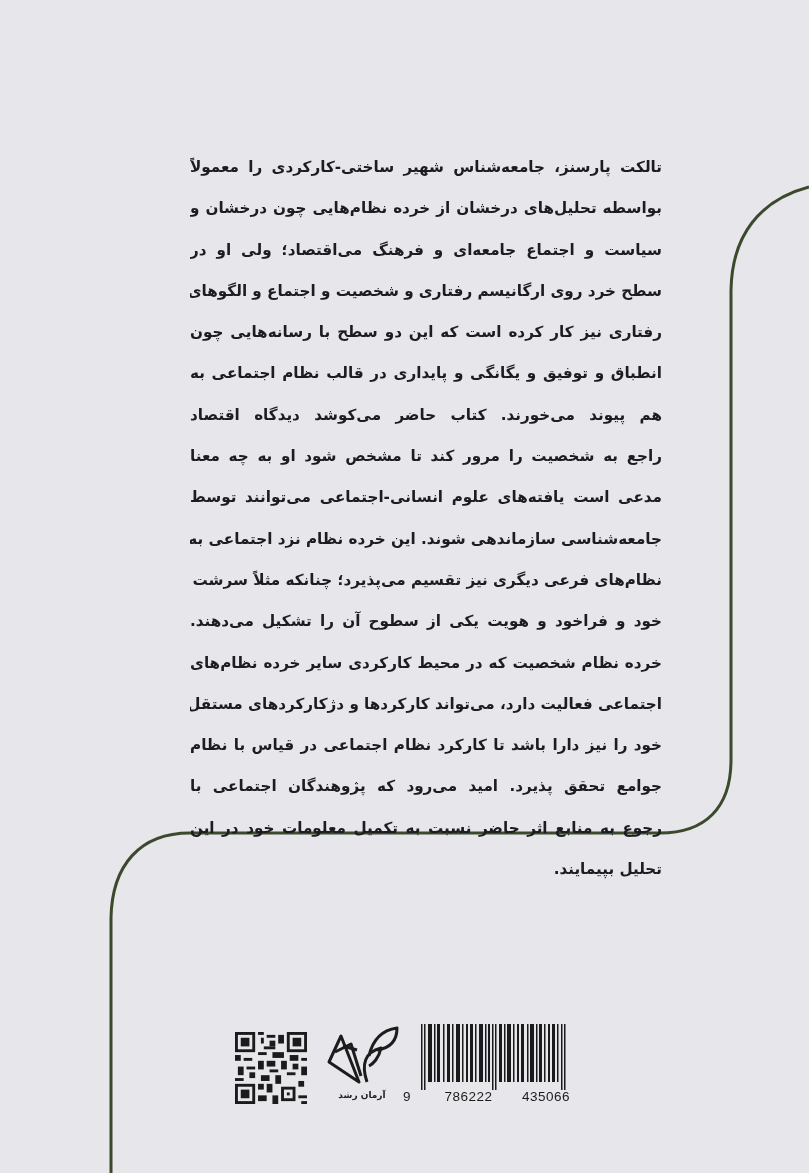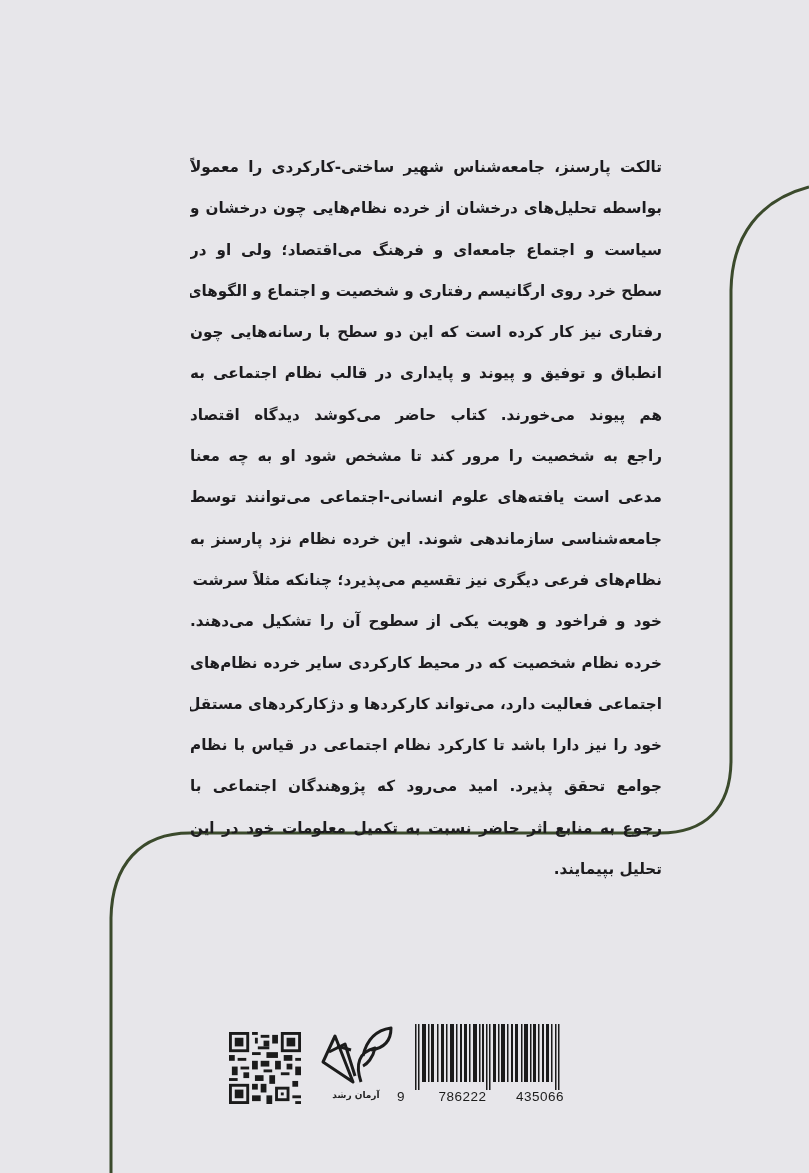--- a/index.html
+++ b/index.html
@@ -21,21 +21,21 @@
     font-size: 15.2px;
     line-height: 31.3px;
   }
   .blurb .line {
     display: block; white-space: nowrap;
     text-align: justify; text-align-last: justify;
     height: 31.3px; overflow: hidden; margin-top: 10px;
   }
   .blurb .line.last { text-align-last: right; }
   .footer {
-    position: absolute; left: 229px; top: 1024px;
+    position: absolute; left: 235px; top: 1024px;
     display: flex; align-items: flex-end; gap: 14px;
   }
   .qr { width: 72px; height: 72px; }
   .publisher {
     width: 82px; height: 80px; position: relative;
     display: flex; flex-direction: column; align-items: center;
   }
   .publisher-name {
     font-family: "DejaVu Sans", sans-serif; font-size: 9px; font-weight: bold;
     color: #222; direction: rtl; margin-top: 2px;
@@ -57,25 +57,25 @@
              C 731 808, 705 833, 660 833 L 190 833
              C 140 833, 112 865, 111 918 L 111 1173" fill="none" stroke="#3b4a2c" stroke-width="3"></path>
   </svg>
 
   <div class="blurb">
     <span class="line">تالکت پارسنز، جامعه‌شناس شهیر ساختی-کارکردی را معمولاً</span>
     <span class="line">بواسطه تحلیل‌های درخشان از خرده نظام‌هایی چون درخشان و</span>
     <span class="line">سیاست و اجتماع جامعه‌ای و فرهنگ می‌اقتصاد؛ ولی او در</span>
     <span class="line">سطح خرد روی ارگانیسم رفتاری و شخصیت و اجتماع و الگوهای</span>
     <span class="line">رفتاری نیز کار کرده است که این دو سطح با رسانه‌هایی چون</span>
-    <span class="line">انطباق و توفیق و پیوند و پایداری در قالب نظام اجتماعی به</span>
+    <span class="line">انطباق و توفیق و یگانگی و پایداری در قالب نظام اجتماعی به</span>
     <span class="line">هم پیوند می‌خورند. کتاب حاضر می‌کوشد دیدگاه اقتصاد</span>
     <span class="line">راجع به شخصیت را مرور کند تا مشخص شود او به چه معنا</span>
     <span class="line">مدعی است یافته‌های علوم انسانی-اجتماعی می‌توانند توسط</span>
-    <span class="line">جامعه‌شناسی سازماندهی شوند. این خرده نظام نزد پارسنز به</span>
+    <span class="line">جامعه‌شناسی سازماندهی شوند. این خرده نظام نزد اجتماعی به</span>
     <span class="line">نظام‌های فرعی دیگری نیز تقسیم می‌پذیرد؛ چنانکه مثلاً سرشت و</span>
     <span class="line">خود و فراخود و هویت یکی از سطوح آن را تشکیل می‌دهند.</span>
     <span class="line">خرده نظام شخصیت که در محیط کارکردی سایر خرده نظام‌های</span>
     <span class="line">اجتماعی فعالیت دارد، می‌تواند کارکردها و دژکارکردهای مستقل</span>
     <span class="line">خود را نیز دارا باشد تا کارکرد نظام اجتماعی در قیاس با نظام</span>
     <span class="line">جوامع تحقق پذیرد. امید می‌رود که پژوهندگان اجتماعی با</span>
     <span class="line">رجوع به منابع اثر حاضر نسبت به تکمیل معلومات خود در این</span>
     <span class="line last">تحلیل بپیمایند.</span>
   </div>
 

